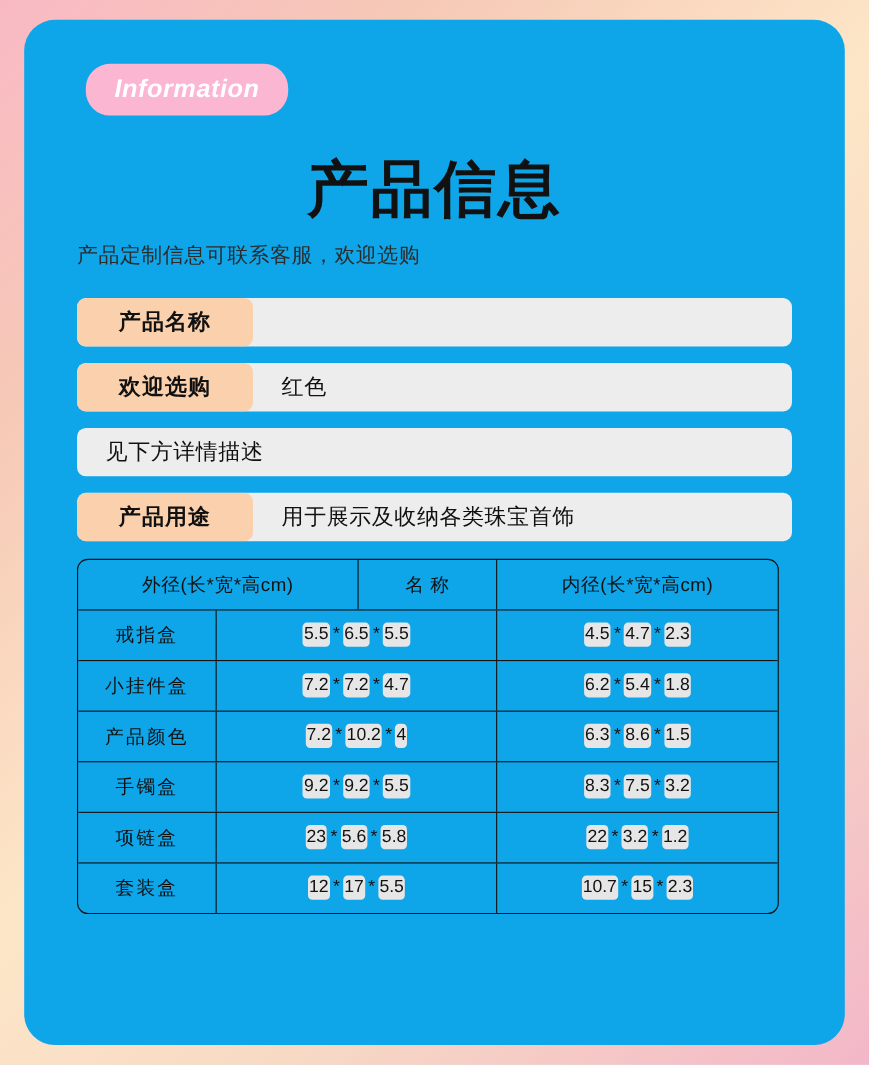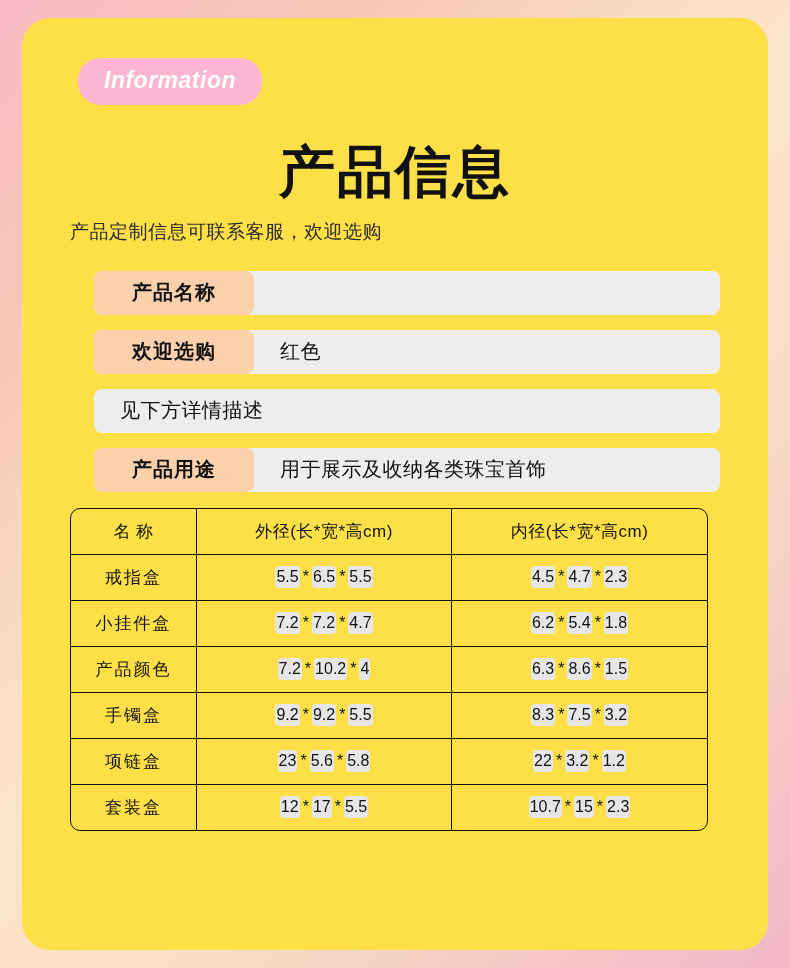--- a/index.html
+++ b/index.html
@@ -12,21 +12,21 @@
     font-family: "Liberation Sans", "DejaVu Sans", sans-serif;
     background: linear-gradient(135deg, #f9b9c4 0%, #f6c9b6 22%, #fde6c8 48%, #f7d9c4 70%, #f3b7c8 100%);
     overflow: hidden;
   }
   .page {
     position: absolute;
     left: 22px;
     top: 18px;
     width: 746px;
     height: 932px;
-    background: #fde047;
+    background: #0ea5e9;
     border-radius: 28px;
     box-sizing: border-box;
   }
   .inner {
     padding: 40px 48px 0 48px;
   }
   .badge {
     display: inline-block;
     background: #fbb6d2;
     color: #ffffff;
@@ -58,21 +58,20 @@
     margin-top: 26px;
   }
   .spec-row {
     display: flex;
     align-items: stretch;
     height: 44px;
     margin-bottom: 15px;
     border-radius: 8px;
     overflow: hidden;
     background: #ededed;
-    margin-left: 24px;
   }
   .spec-label {
     width: 160px;
     background: #fbd1ad;
     color: #111111;
     font-size: 20px;
     font-weight: bold;
     display: flex;
     align-items: center;
     justify-content: center;
@@ -161,22 +160,22 @@
         <div class="spec-value">见下方详情描述</div>
       </div>
       <div class="spec-row">
         <div class="spec-label">产品用途</div>
         <div class="spec-value">用于展示及收纳各类珠宝首饰</div>
       </div>
     </div>
 
     <div class="size-table">
       <div class="tr head">
+        <div class="td c1">外径(长*宽*高cm)</div>
         <div class="td c0">名  称</div>
-        <div class="td c1">外径(长*宽*高cm)</div>
         <div class="td c2">内径(长*宽*高cm)</div>
       </div>
 
       <div class="tr">
         <div class="td c0">戒指盒</div>
         <div class="td c1">
           <span class="chip">5.5</span>
             <span class="sep">*</span>
             <span class="chip">6.5</span>
             <span class="sep">*</span>

